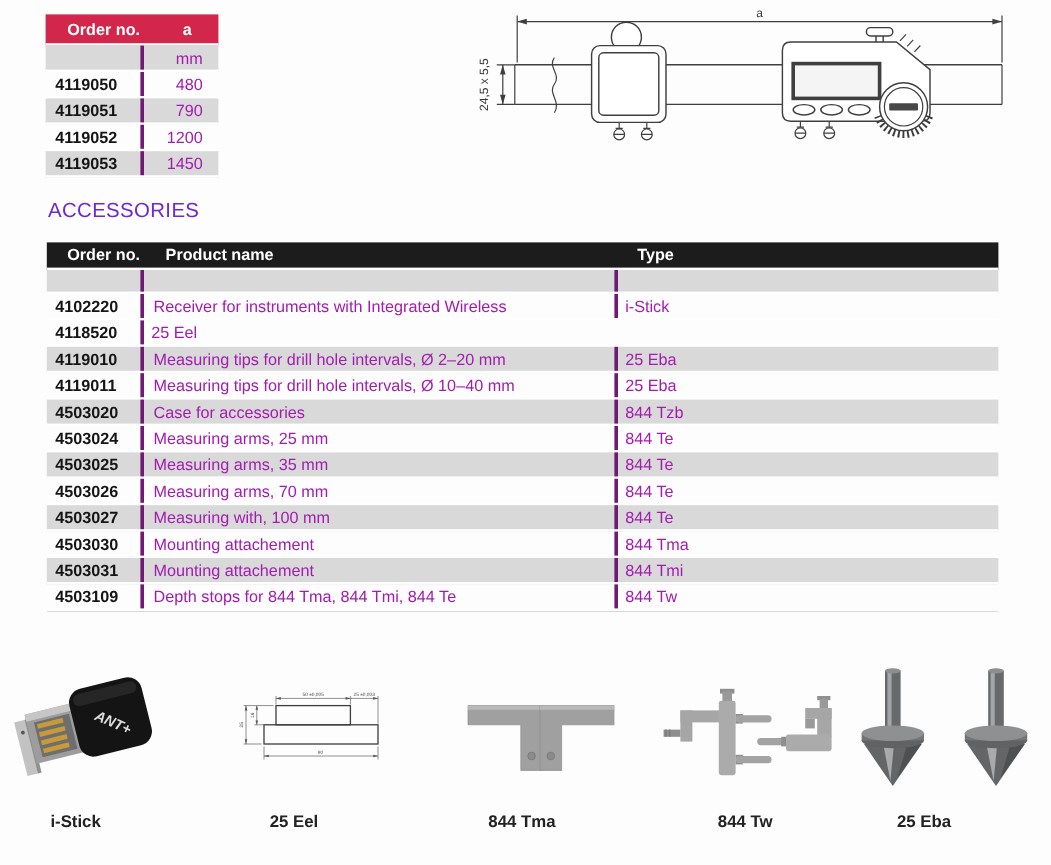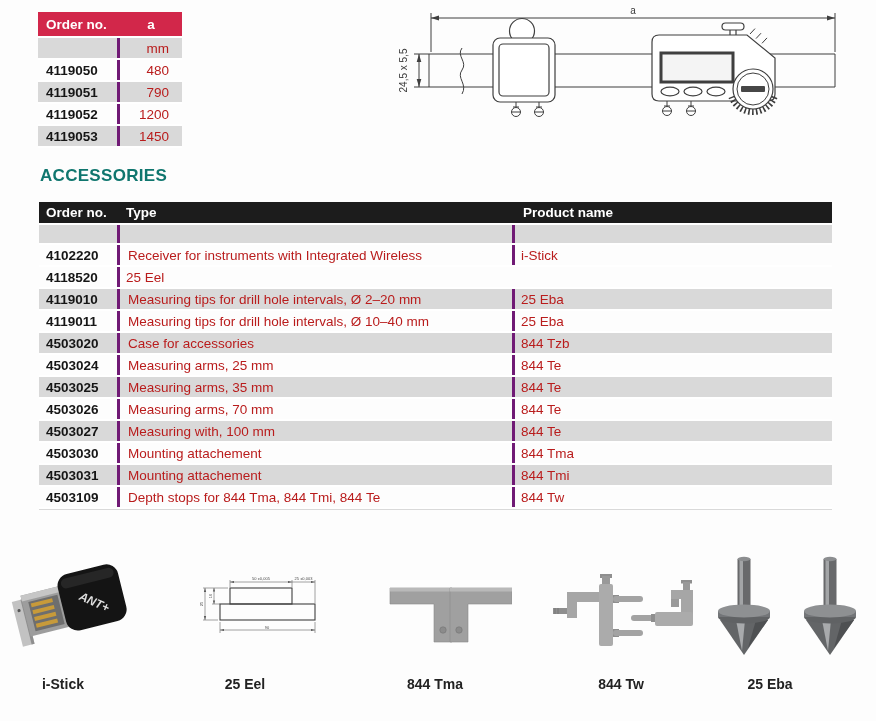--- a/index.html
+++ b/index.html
@@ -1,23 +1,23 @@
 <!DOCTYPE html>
 <html><head>
 <meta charset="utf-8">
 <style>
   * { margin:0; padding:0; box-sizing:border-box; }
   body { width:876px; height:721px; background:#fdfdfd; font-family:"Liberation Sans", sans-serif; overflow:hidden; }
   #page { position:relative; width:876px; height:721px; background:#fdfdfd; }
 
   
   .grid-row { display:grid; border-bottom:2px solid #fff; }
-  .cell { display:flex; align-items:center; font-size:13.5px; color:#b91c1c; overflow:hidden; white-space:nowrap; }
+  .cell { display:flex; align-items:center; font-size:13.5px; color:#a21caf; overflow:hidden; white-space:nowrap; }
   .cell:not(:last-child) { border-right:3px solid #701a75; }
-  .hdr .cell { border-right:none; }
+  .hdr .cell { border-right:none;margin-left:10px; }
   .gray { background:#d9d9d9; }
   .bold { font-weight:bold; color:#151515; }
 
   
   #spec-table { position:absolute; left:38px; top:12px; width:144px; }
   #spec-table .grid-row { grid-template-columns:82px 62px; height:22px; }
   #spec-table .grid-row.hdr { height:26px; background:#d2274a; }
   #spec-table .hdr .cell { color:#fff; font-weight:bold; }
   #spec-table .c-order { padding-left:8px; }
   #spec-table .c-a { justify-content:flex-end; padding-right:13px; }
@@ -27,21 +27,21 @@
   #caliper-drawing { position:absolute; left:398px; top:4px; }
   .ln   { stroke:#3f3f3f; stroke-width:1; fill:none; }
   .ln2  { stroke:#3f3f3f; stroke-width:1.2; fill:none; }
   .outl { stroke:#3f3f3f; stroke-width:1.2; fill:#fff; }
   .arr  { fill:#3f3f3f; }
   .dimtxt { fill:#3a3a3a; font-size:10px; font-family:"Liberation Sans",sans-serif; }
   .screw line { stroke:#3f3f3f; stroke-width:1; }
   .screw circle { fill:#fff; stroke:#3f3f3f; stroke-width:1; }
 
   
-  #accessories-heading { position:absolute; left:40px; top:166px; font-size:17px; font-weight:700; letter-spacing:0.3px; color:#0f766e; }
+  #accessories-heading { position:absolute; left:40px; top:166px; font-size:17px; font-weight:400; letter-spacing:0.3px; color:#6d28d9; }
   #accessories-table { position:absolute; left:39px; top:202px; width:793px; border-bottom:1px solid #d9d9d9; }
   #accessories-table .grid-row { grid-template-columns:81px 395px 317px; height:22px; }
   #accessories-table .grid-row.hdr { height:23px; background:#1c1c1c; }
   #accessories-table .hdr .cell { color:#fff; font-weight:bold; }
   #accessories-table .grid-row.subhdr { height:20px; }
   #accessories-table .c-order { padding-left:7px; }
   #accessories-table .c-name  { padding-left:8px; }
   #accessories-table .c-type  { padding-left:6px; }
 
   
@@ -158,22 +158,22 @@
           <line x1="-4.5" y1="10" x2="4.5" y2="10"></line>
         </g>
     </g>
   </svg>
 
   <div id="accessories-heading">ACCESSORIES</div>
 
   <div id="accessories-table">
     <div class="grid-row hdr">
       <div class="cell c-order">Order no.</div>
+      <div class="cell c-name">Product name</div>
       <div class="cell c-type">Type</div>
-      <div class="cell c-name">Product name</div>
     </div>
     <div class="grid-row subhdr gray">
       <div class="cell c-order"></div>
       <div class="cell c-name"></div>
       <div class="cell c-type"></div>
     </div>
 
     <div class="grid-row">
       <div class="cell c-order bold">4102220</div>
       <div class="cell c-name">Receiver for instruments with Integrated Wireless</div>

